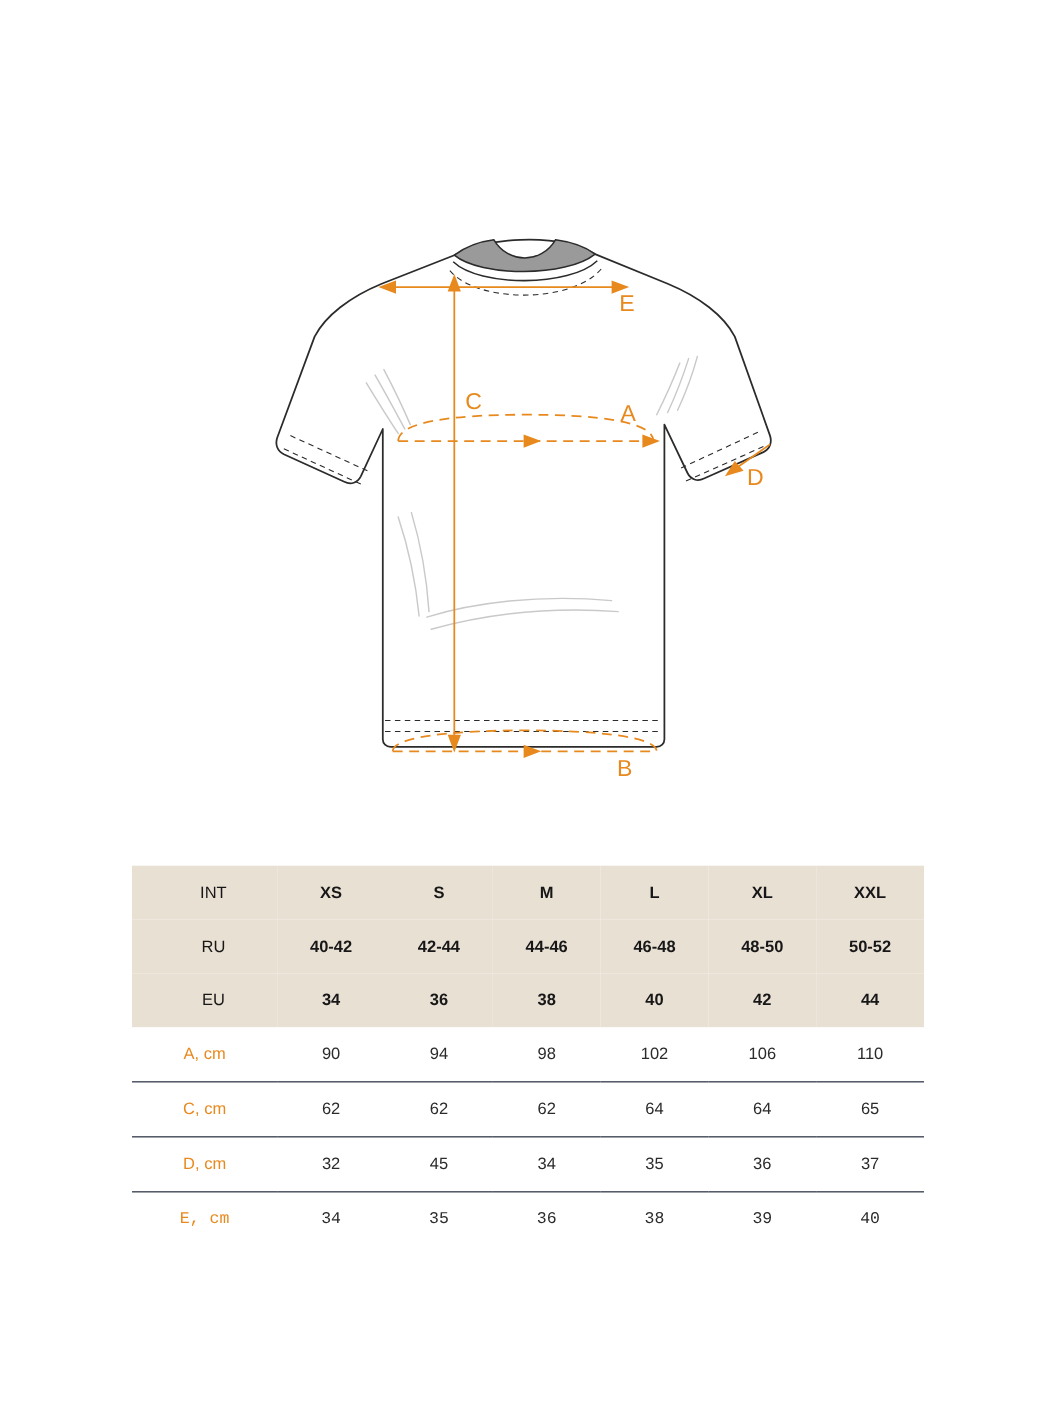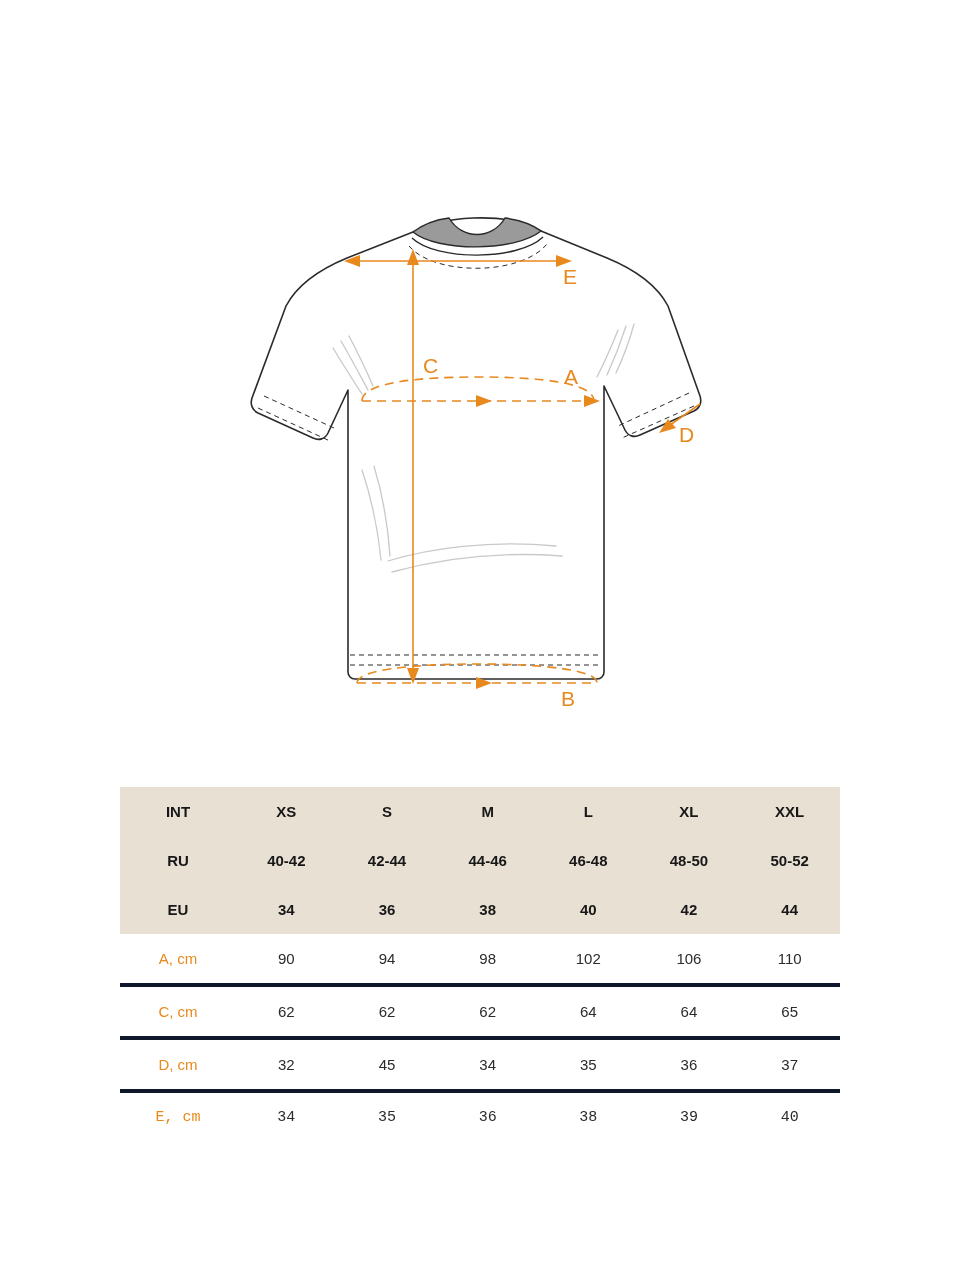--- a/index.html
+++ b/index.html
@@ -59,28 +59,29 @@
     font-size: 15px;
     padding: 0;
     height: 49px;
   }
   tr.head-row td {
     background: #E9E0D4;
     font-weight: bold;
     color: #171717;
   }
   tr.head-row td.first-col {
-    font-weight: bold;
+    font-weight: normal;
+    padding-left: 16px;
   }
   td.first-col {
     width: 116px;
   }
   tr.data-row td {
     background: #ffffff;
-    border-bottom: 4px solid #0f172a;
+    border-bottom: 1px solid #0f172a;
     color: #2b2b2b;
     font-size: 15px;
   }
   tr.data-row td.first-col {
     color: #E8891E;
     font-size: 15px;
   }
   tr.data-row.last td {
     border-bottom: none;
     font-family: Liberation Mono, monospace;

